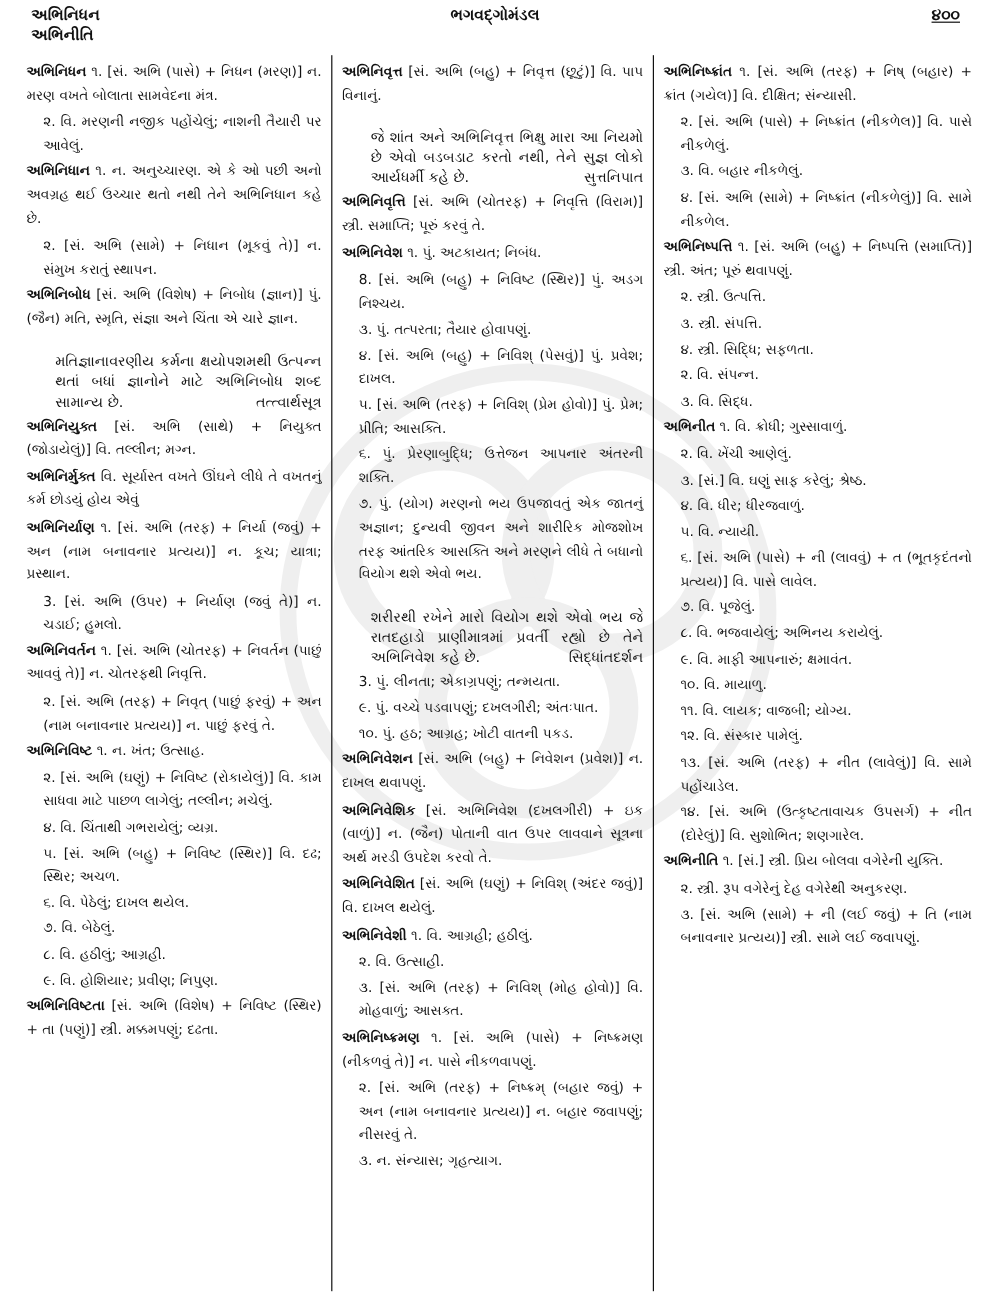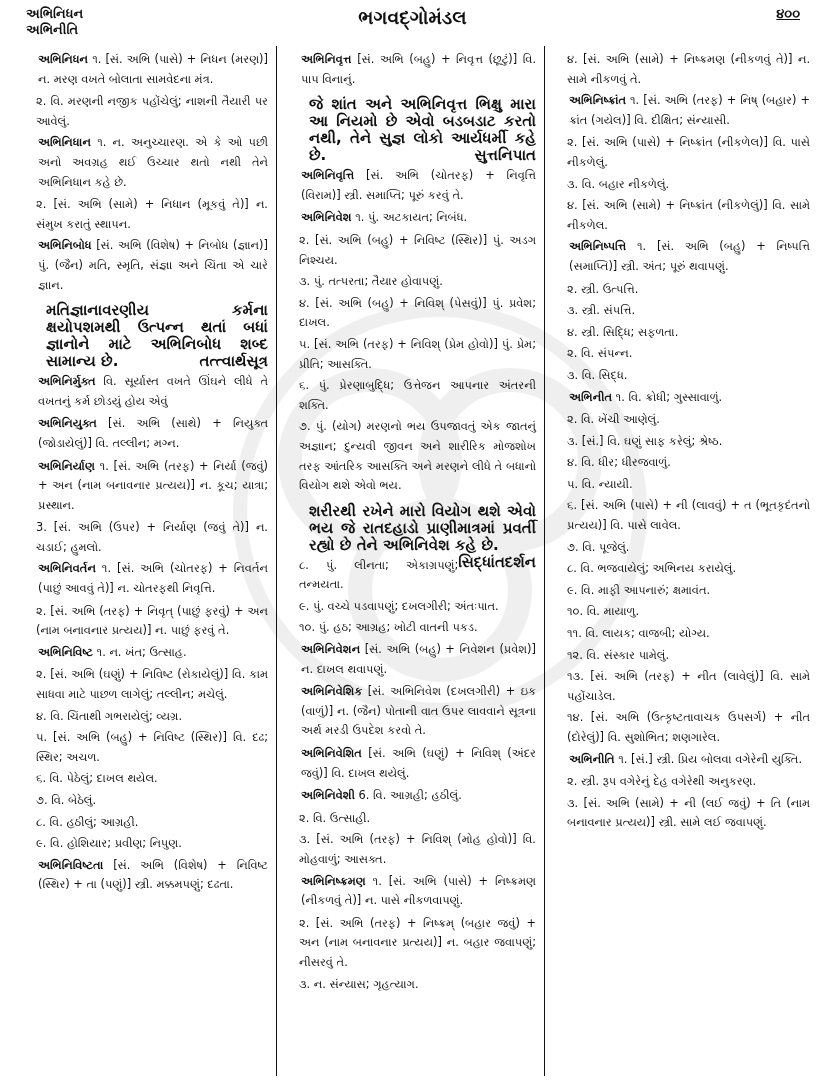--- a/index.html
+++ b/index.html
@@ -10,38 +10,38 @@
       position: relative;
     }
     .watermark {
       position: absolute; left: 230px; top: 300px; width: 420px; height: 420px;
       pointer-events: none; opacity: 0.09;
     }
     .header {
       position: absolute; left: 0; top: 0; width: 825px; height: 44px;
     }
     .hdr-left { position: absolute; left: 26px; top: 6px; font-size: 13px; font-weight: bold; line-height: 16px; }
-    .hdr-center { position: absolute; left: 0; right: 0; top: 6px; text-align: center; font-size: 19px; font-weight: bold; }
+    .hdr-center { position: absolute; left: 0; right: 0; top: 6px; text-align: center; font-size: 13px; font-weight: bold; }
     .hdr-right { position: absolute; right: 25px; top: 6px; font-size: 13px; font-weight: bold; text-decoration: underline; }
     .columns {
       position: absolute; left: 18px; top: 46px; width: 800px; height: 1030px;
       display: flex;
     }
     .col {
       box-sizing: border-box; padding: 4px 8px 0 8px;
       font-size: 11.4px; line-height: 19.6px; text-align: justify;
       overflow: hidden;
     }
     .col1 { width: 259px; padding-left: 4px; border-right: 1.5px solid #111; }
     .col2 { width: 268px; border-right: 1.5px solid #111; }
     .col3 { width: 273px; }
-    .entry { margin: 0 0 3px 16px; }
+    .entry { margin: 0 0 3px 0; }
     .hw { font-weight: bold; }
     .sense { margin: 0 0 2px 0; padding-left: 14px; text-indent: -0px; }
-    .quote { font-size: 15px; line-height: 17px; padding-left: 24px; margin: 7px 0 2px 0; font-weight: bold; }
+    .quote { font-size: 12px; line-height: 17px; padding-left: 24px; margin: 17px 0 2px 0; }
     .src { float: right; }
   </style>
 </head>
 <body>
 
 <svg class="watermark" viewBox="0 0 420 420">
   <circle cx="210" cy="210" r="200" fill="none" stroke="#555" stroke-width="14"></circle>
   <circle cx="140" cy="160" r="80" fill="none" stroke="#555" stroke-width="24"></circle>
   <circle cx="280" cy="160" r="80" fill="none" stroke="#555" stroke-width="24"></circle>
   <circle cx="210" cy="290" r="80" fill="none" stroke="#555" stroke-width="24"></circle>
@@ -57,63 +57,62 @@
 </div>
 
 <div class="columns">
   <div class="col col1">
       <div class="entry"><span class="hw">અભિનિધન</span><span> ૧. [સં. અભિ (પાસે) + નિધન (મરણ)] ન. મરણ વખતે બોલાતા સામવેદના મંત્ર.</span></div>
       <div class="sense">૨. વિ. મરણની નજીક પહોંચેલું; નાશની તૈયારી પર આવેલું.</div>
       <div class="entry"><span class="hw">અભિનિધાન</span><span> ૧. ન. અનુચ્ચારણ. એ કે ઓ પછી અનો અવગ્રહ થઈ ઉચ્ચાર થતો નથી તેને અભિનિધાન કહે છે.</span></div>
       <div class="sense">૨. [સં. અભિ (સામે) + નિધાન (મૂકવું તે)] ન. સંમુખ કરાતું સ્થાપન.</div>
       <div class="entry"><span class="hw">અભિનિબોધ</span><span> [સં. અભિ (વિશેષ) + નિબોધ (જ્ઞાન)] પું. (જૈન) મતિ, સ્મૃતિ, સંજ્ઞા અને ચિંતા એ ચારે જ્ઞાન.</span></div>
       <div class="quote"><span>મતિજ્ઞાનાવરણીય કર્મના ક્ષયોપશમથી ઉત્પન્ન થતાં બધાં જ્ઞાનોને માટે અભિનિબોધ શબ્દ સામાન્ય છે.</span><span class="src">તત્ત્વાર્થસૂત્ર</span></div>
+      <div class="entry"><span class="hw">અભિનિયુક્ત</span><span> [સં. અભિ (સાથે) + નિયુક્ત (જોડાયેલું)] વિ. તલ્લીન; મગ્ન.</span></div>
       <div class="entry"><span class="hw">અભિનિર્મુક્ત</span><span> વિ. સૂર્યાસ્ત વખતે ઊંઘને લીધે તે વખતનું કર્મ છોડયું હોય એવું</span></div>
-      <div class="entry"><span class="hw">અભિનિયુક્ત</span><span> [સં. અભિ (સાથે) + નિયુક્ત (જોડાયેલું)] વિ. તલ્લીન; મગ્ન.</span></div>
       <div class="entry"><span class="hw">અભિનિર્યાણ</span><span> ૧. [સં. અભિ (તરફ) + નિર્યા (જવું) + અન (નામ બનાવનાર પ્રત્યય)] ન. કૂચ; યાત્રા; પ્રસ્થાન.</span></div>
       <div class="sense">3. [સં. અભિ (ઉપર) + નિર્યાણ (જવું તે)] ન. ચડાઈ; હુમલો.</div>
       <div class="entry"><span class="hw">અભિનિવર્તન</span><span> ૧. [સં. અભિ (ચોતરફ) + નિવર્તન (પાછું આવવું તે)] ન. ચોતરફથી નિવૃત્તિ.</span></div>
       <div class="sense">૨. [સં. અભિ (તરફ) + નિવૃત્ (પાછું ફરવું) + અન (નામ બનાવનાર પ્રત્યય)] ન. પાછું ફરવું તે.</div>
       <div class="entry"><span class="hw">અભિનિવિષ્ટ</span><span> ૧. ન. ખંત; ઉત્સાહ.</span></div>
       <div class="sense">૨. [સં. અભિ (ઘણું) + નિવિષ્ટ (રોકાયેલું)] વિ. કામ સાધવા માટે પાછળ લાગેલું; તલ્લીન; મચેલું.</div>
       <div class="sense">૪. વિ. ચિંતાથી ગભરાયેલું; વ્યગ્ર.</div>
       <div class="sense">૫. [સં. અભિ (બહુ) + નિવિષ્ટ (સ્થિર)] વિ. દઢ; સ્થિર; અચળ.</div>
       <div class="sense">૬. વિ. પેઠેલું; દાખલ થયેલ.</div>
       <div class="sense">૭. વિ. બેઠેલું.</div>
       <div class="sense">૮. વિ. હઠીલું; આગ્રહી.</div>
       <div class="sense">૯. વિ. હોશિયાર; પ્રવીણ; નિપુણ.</div>
       <div class="entry"><span class="hw">અભિનિવિષ્ટતા</span><span> [સં. અભિ (વિશેષ) + નિવિષ્ટ (સ્થિર) + તા (પણું)] સ્ત્રી. મક્કમપણું; દઢતા.</span></div>
     </div>
   <div class="col col2">
       <div class="entry"><span class="hw">અભિનિવૃત્ત</span><span> [સં. અભિ (બહુ) + નિવૃત્ત (છૂટું)] વિ. પાપ વિનાનું.</span></div>
       <div class="quote"><span>જે શાંત અને અભિનિવૃત્ત ભિક્ષુ મારા આ નિયમો છે એવો બડબડાટ કરતો નથી, તેને સુજ્ઞ લોકો આર્યધર્મી કહે છે.</span><span class="src">સુત્તનિપાત</span></div>
       <div class="entry"><span class="hw">અભિનિવૃત્તિ</span><span> [સં. અભિ (ચોતરફ) + નિવૃત્તિ (વિરામ)] સ્ત્રી. સમાપ્તિ; પૂરું કરવું તે.</span></div>
       <div class="entry"><span class="hw">અભિનિવેશ</span><span> ૧. પું. અટકાયત; નિબંધ.</span></div>
-      <div class="sense">૨. [સં. અભિ (બહુ) + નિવિષ્ટ (સ્થિર)] પું. અડગ નિશ્ચય.</div>
+      <div class="sense">8. [સં. અભિ (બહુ) + નિવિષ્ટ (સ્થિર)] પું. અડગ નિશ્ચય.</div>
       <div class="sense">૩. પું. તત્પરતા; તૈયાર હોવાપણું.</div>
       <div class="sense">૪. [સં. અભિ (બહુ) + નિવિશ્ (પેસવું)] પું. પ્રવેશ; દાખલ.</div>
       <div class="sense">૫. [સં. અભિ (તરફ) + નિવિશ્ (પ્રેમ હોવો)] પું. પ્રેમ; પ્રીતિ; આસક્તિ.</div>
       <div class="sense">૬. પું. પ્રેરણાબુદ્ધિ; ઉત્તેજન આપનાર અંતરની શક્તિ.</div>
       <div class="sense">૭. પું. (યોગ) મરણનો ભય ઉપજાવતું એક જાતનું અજ્ઞાન; દુન્યવી જીવન અને શારીરિક મોજશોખ તરફ આંતરિક આસક્તિ અને મરણને લીધે તે બધાનો વિયોગ થશે એવો ભય.</div>
       <div class="quote"><span>શરીરથી રખેને મારો વિયોગ થશે એવો ભય જે રાતદહાડો પ્રાણીમાત્રમાં પ્રવર્તી રહ્યો છે તેને અભિનિવેશ કહે છે.</span><span class="src">સિદ્ધાંતદર્શન</span></div>
-      <div class="sense">૮. પું. લીનતા; એકાગ્રપણું; તન્મયતા.</div>
+      <div class="sense">3. પું. લીનતા; એકાગ્રપણું; તન્મયતા.</div>
       <div class="sense">૯. પું. વચ્ચે પડવાપણું; દખલગીરી; અંતઃપાત.</div>
       <div class="sense">૧૦. પું. હઠ; આગ્રહ; ખોટી વાતની પકડ.</div>
       <div class="entry"><span class="hw">અભિનિવેશન</span><span> [સં. અભિ (બહુ) + નિવેશન (પ્રવેશ)] ન. દાખલ થવાપણું.</span></div>
       <div class="entry"><span class="hw">અભિનિવેશિક</span><span> [સં. અભિનિવેશ (દખલગીરી) + ઇક (વાળું)] ન. (જૈન) પોતાની વાત ઉપર લાવવાને સૂત્રના અર્થ મરડી ઉપદેશ કરવો તે.</span></div>
       <div class="entry"><span class="hw">અભિનિવેશિત</span><span> [સં. અભિ (ઘણું) + નિવિશ્ (અંદર જવું)] વિ. દાખલ થયેલું.</span></div>
-      <div class="entry"><span class="hw">અભિનિવેશી</span><span> 6. વિ. આગ્રહી; હઠીલું.</span></div>
+      <div class="entry"><span class="hw">અભિનિવેશી</span><span> ૧. વિ. આગ્રહી; હઠીલું.</span></div>
       <div class="sense">૨. વિ. ઉત્સાહી.</div>
       <div class="sense">૩. [સં. અભિ (તરફ) + નિવિશ્ (મોહ હોવો)] વિ. મોહવાળું; આસક્ત.</div>
       <div class="entry"><span class="hw">અભિનિષ્ક્રમણ</span><span> ૧. [સં. અભિ (પાસે) + નિષ્ક્રમણ (નીકળવું તે)] ન. પાસે નીકળવાપણું.</span></div>
       <div class="sense">૨. [સં. અભિ (તરફ) + નિષ્ક્રમ્ (બહાર જવું) + અન (નામ બનાવનાર પ્રત્યય)] ન. બહાર જવાપણું; નીસરવું તે.</div>
       <div class="sense">૩. ન. સંન્યાસ; ગૃહત્યાગ.</div>
     </div>
   <div class="col col3">
-      <div class="sense">૪. [સં. અભિ (સામે) + નિષ્ક્રમણ (નીકળવું તે)] ન. સામે નીકળવું તે.</div>
       <div class="entry"><span class="hw">અભિનિષ્ક્રાંત</span><span> ૧. [સં. અભિ (તરફ) + નિષ્ (બહાર) + ક્રાંત (ગયેલ)] વિ. દીક્ષિત; સંન્યાસી.</span></div>
       <div class="sense">૨. [સં. અભિ (પાસે) + નિષ્ક્રાંત (નીકળેલ)] વિ. પાસે નીકળેલું.</div>
       <div class="sense">૩. વિ. બહાર નીકળેલું.</div>
       <div class="sense">૪. [સં. અભિ (સામે) + નિષ્ક્રાંત (નીકળેલું)] વિ. સામે નીકળેલ.</div>
       <div class="entry"><span class="hw">અભિનિષ્પત્તિ</span><span> ૧. [સં. અભિ (બહુ) + નિષ્પત્તિ (સમાપ્તિ)] સ્ત્રી. અંત; પૂરું થવાપણું.</span></div>
       <div class="sense">૨. સ્ત્રી. ઉત્પત્તિ.</div>
       <div class="sense">૩. સ્ત્રી. સંપત્તિ.</div>
       <div class="sense">૪. સ્ત્રી. સિદ્ધિ; સફળતા.</div>
       <div class="sense">૨. વિ. સંપન્ન.</div>
       <div class="sense">૩. વિ. સિદ્ધ.</div>

